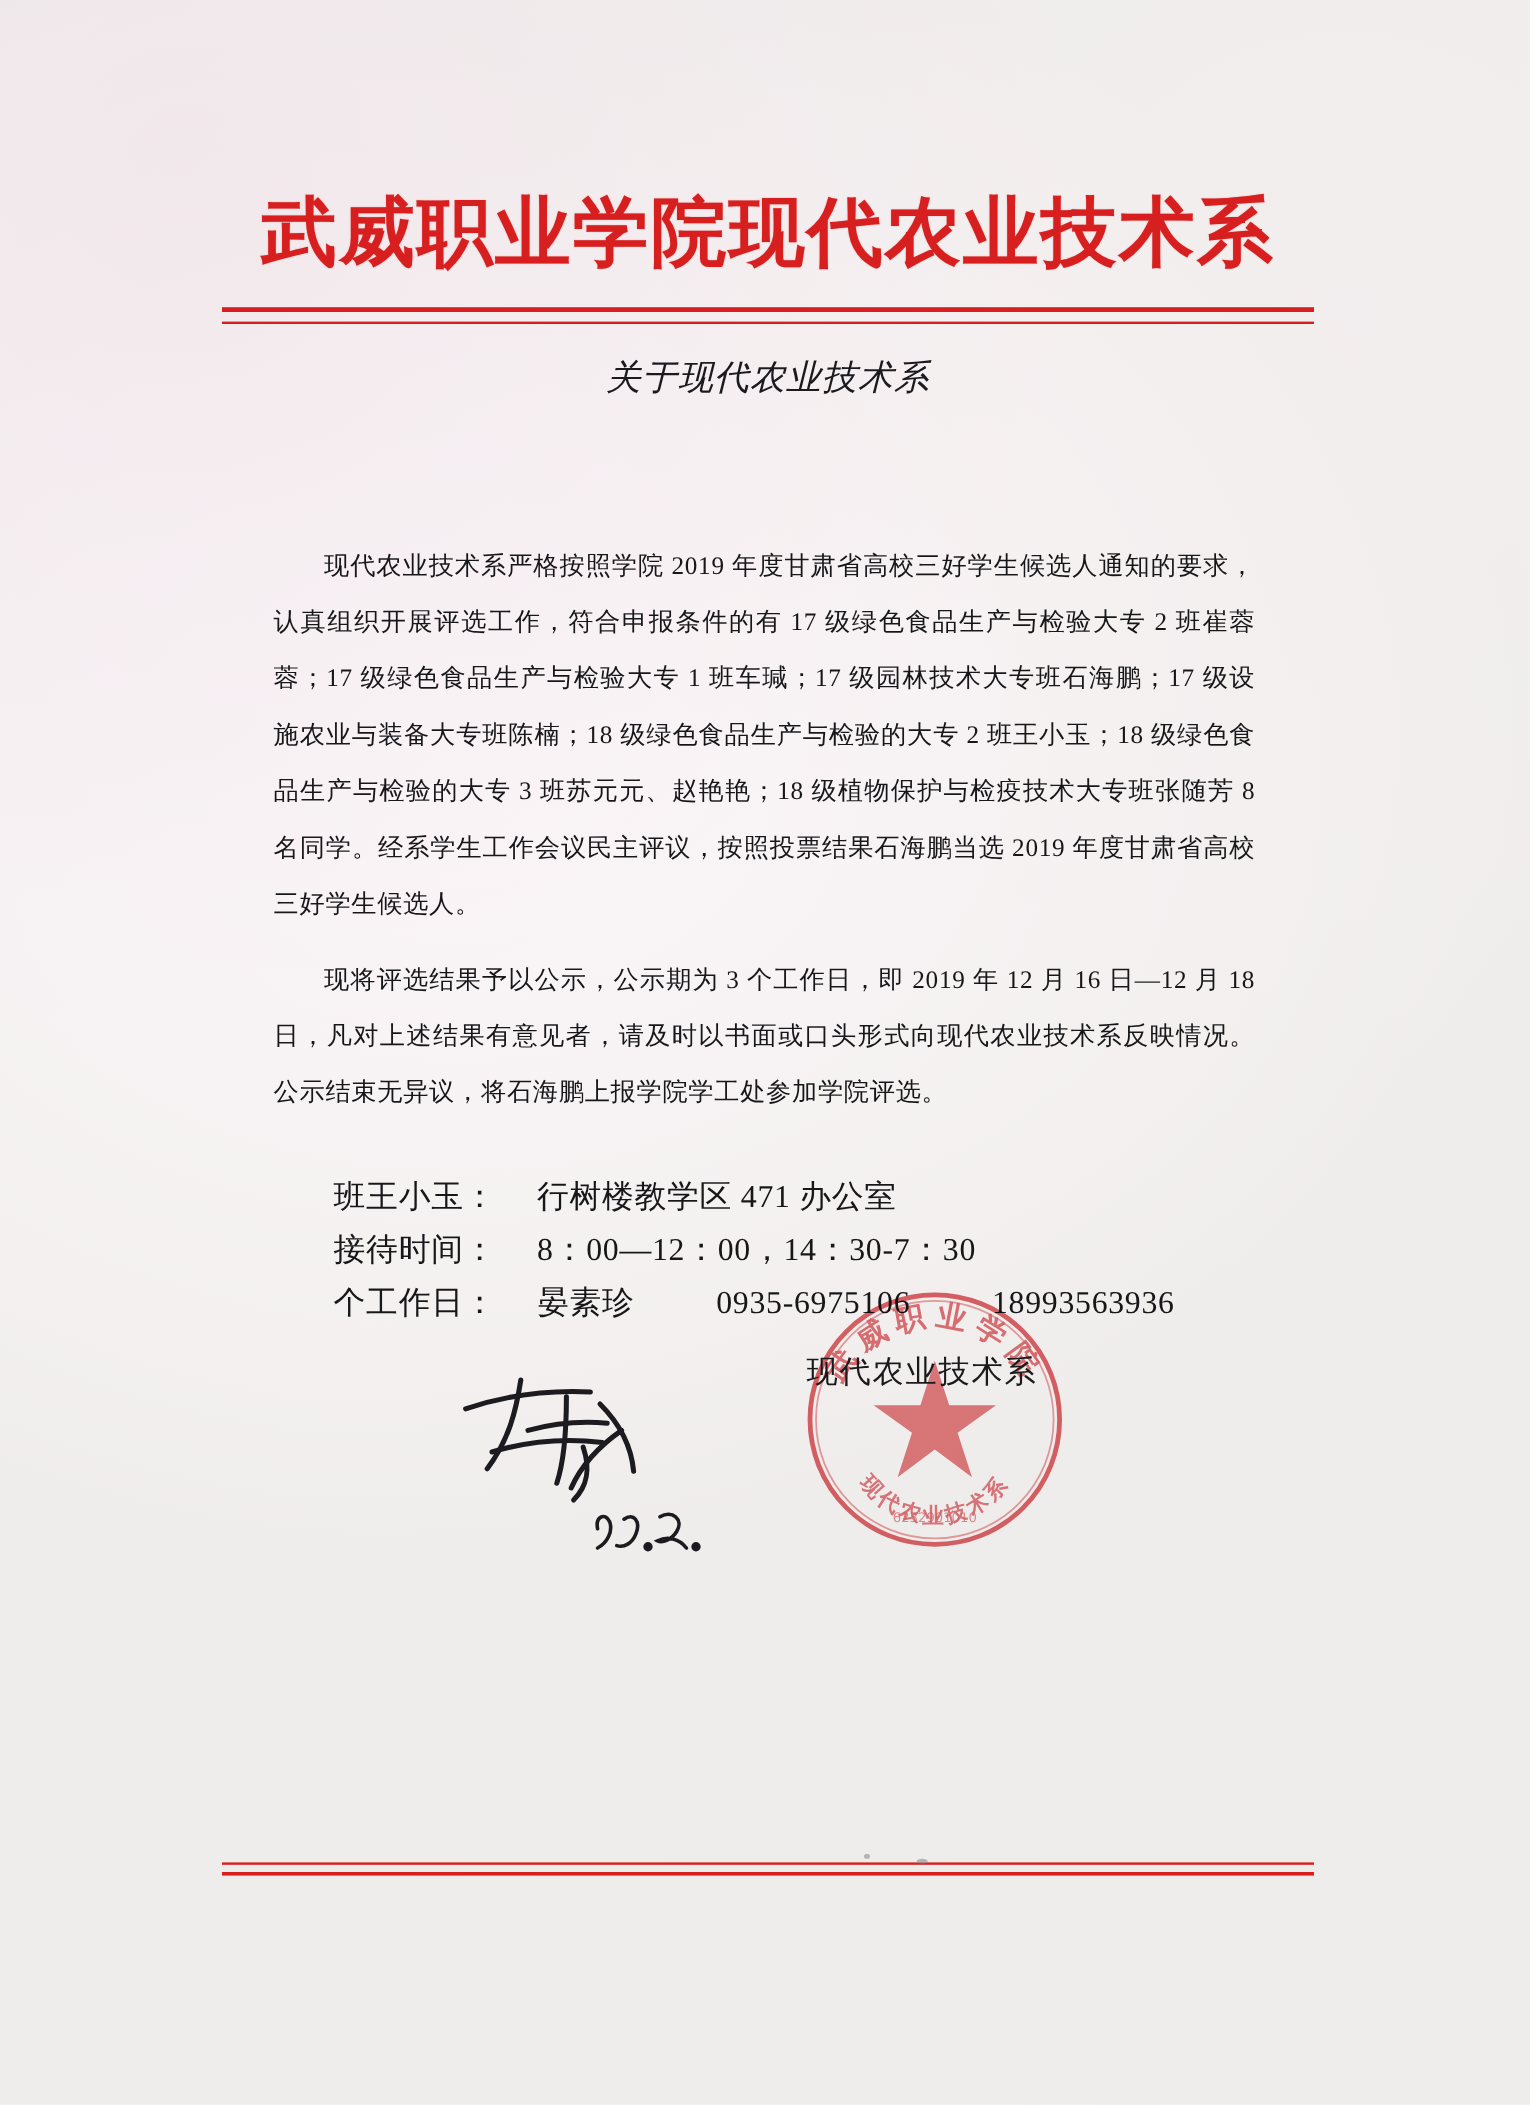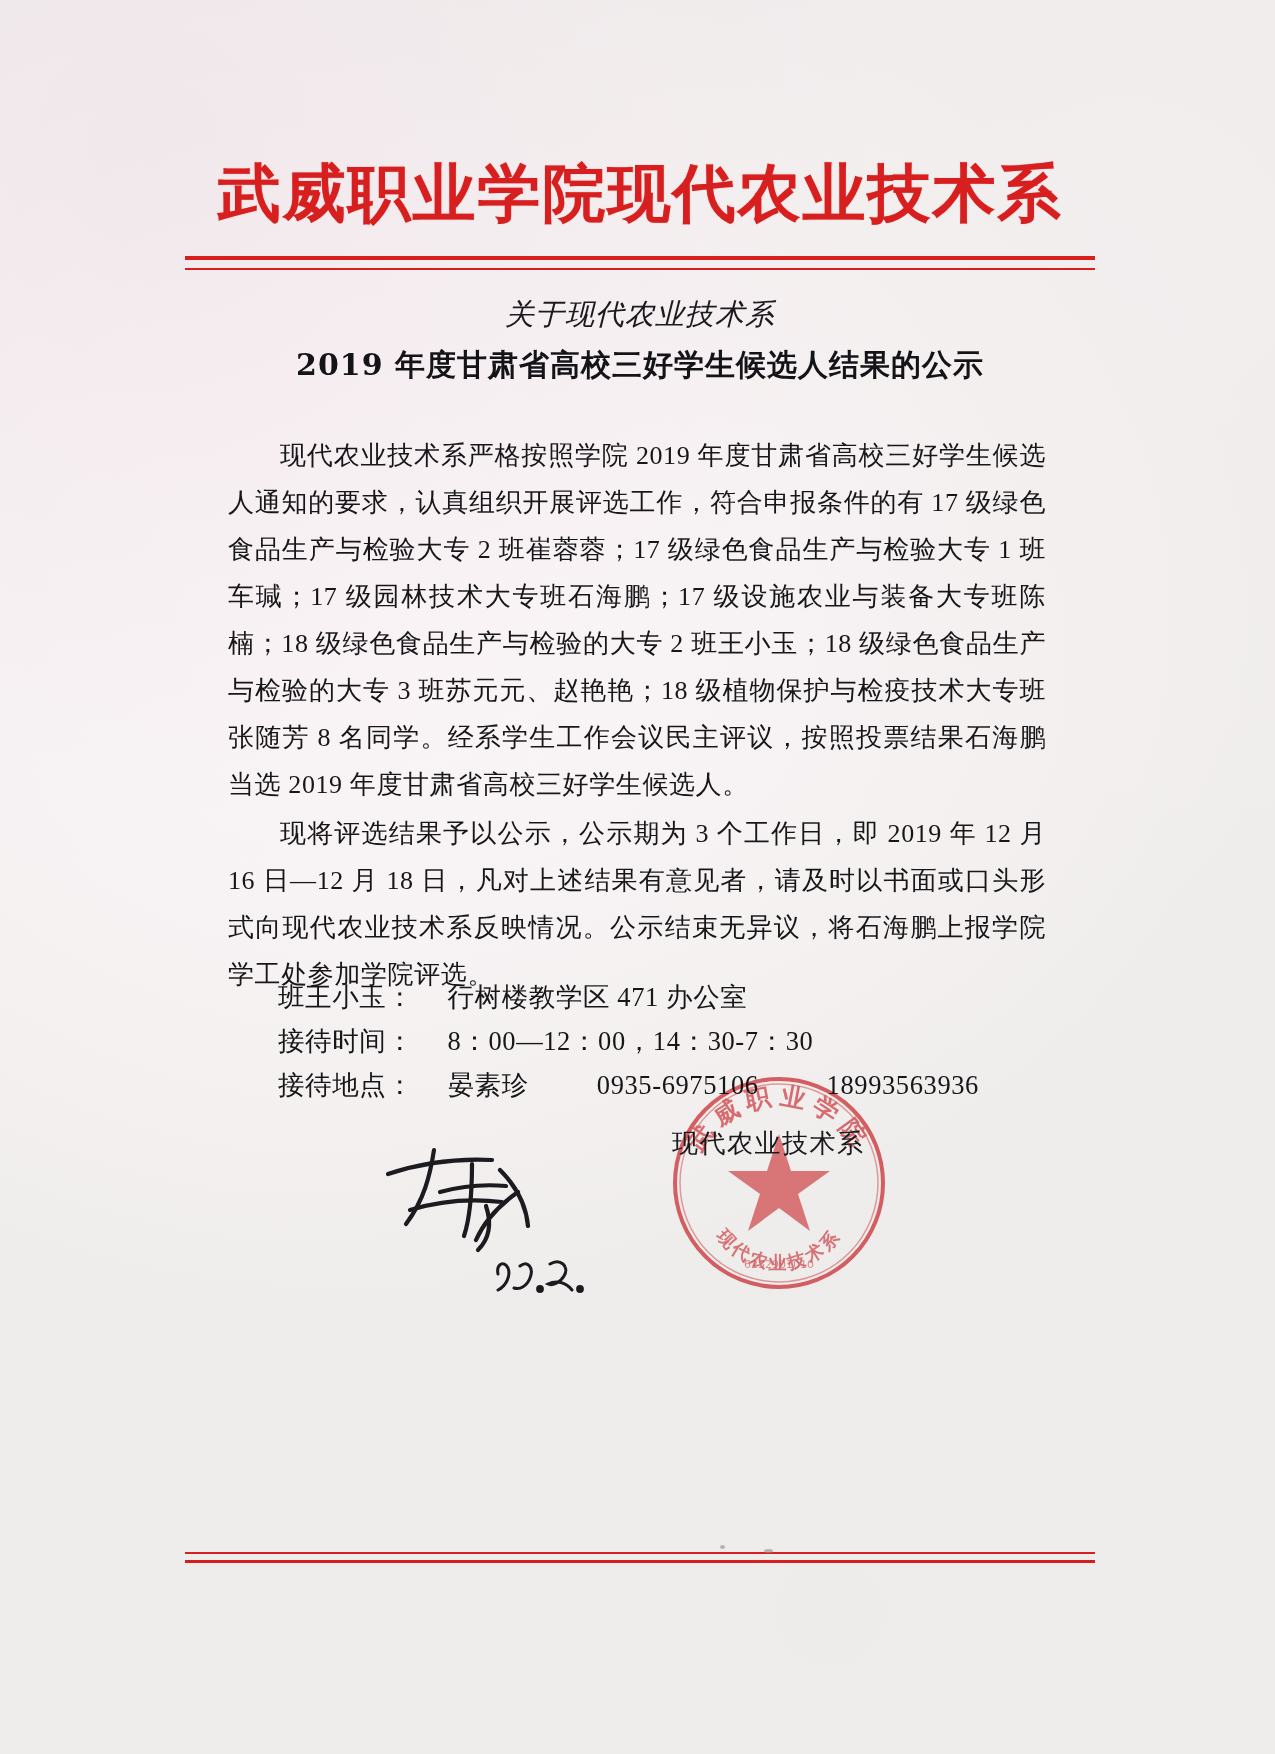--- a/index.html
+++ b/index.html
@@ -97,26 +97,26 @@
   }
 
   
   .body-block {
     position: absolute;
     left: 228px;
     top: 432px;
     width: 818px;
   }
   .para {
-    font-size: 26px;
+    font-size: 21px;
     line-height: 47px;
     text-align: justify;
     text-justify: inter-ideograph;
     text-indent: 2em;
-    margin: 0 0 2px 0;
+    margin: 16px 0 2px 0;
     letter-spacing: 0.6px;
     color: #17171a;
   }
   .contact-block {
     position: absolute;
     left: 278px;
     top: 975px;
     width: 780px;
   }
   .contact-line {
@@ -207,36 +207,35 @@
 <div class="page">
   <div class="sheet">
 
     <div class="masthead">
       <div class="masthead-title">武威职业学院现代农业技术系</div>
     </div>
     <div class="rule-thick" style="top: 256px;"></div>
     <div class="rule-thin" style="top: 268px;"></div>
 
     <div class="doc-title-1">关于现代农业技术系</div>
-    <div class="doc-title-2">2019 年度甘肃省高校三好学生候选人结果的公示</div>
 
     <div class="body-block">
       <p class="para">现代农业技术系严格按照学院 2019 年度甘肃省高校三好学生候选人通知的要求，认真组织开展评选工作，符合申报条件的有 17 级绿色食品生产与检验大专 2 班崔蓉蓉；17 级绿色食品生产与检验大专 1 班车瑊；17 级园林技术大专班石海鹏；17 级设施农业与装备大专班陈楠；18 级绿色食品生产与检验的大专 2 班王小玉；18 级绿色食品生产与检验的大专 3 班苏元元、赵艳艳；18 级植物保护与检疫技术大专班张随芳 8 名同学。经系学生工作会议民主评议，按照投票结果石海鹏当选 2019 年度甘肃省高校三好学生候选人。</p>
       <p class="para">现将评选结果予以公示，公示期为 3 个工作日，即 2019 年 12 月 16 日—12 月 18 日，凡对上述结果有意见者，请及时以书面或口头形式向现代农业技术系反映情况。公示结束无异议，将石海鹏上报学院学工处参加学院评选。</p>
     </div>
 
     <div class="contact-block">
       <div class="contact-line">
         <span>班王小玉：</span><span class="gap"></span><span>行树楼教学区 471 办公室</span>
       </div>
       <div class="contact-line">
         <span>接待时间：</span><span class="gap"></span><span>8：00—12：00，14：30-7：30</span>
       </div>
       <div class="contact-line">
-        <span>接待地点：</span><span class="gap"></span><span>晏素珍</span><span class="gap"></span><span class="gap"></span><span>0935-6975106</span><span class="gap"></span><span class="gap"></span><span>18993563936</span>
+        <span>个工作日：</span><span class="gap"></span><span>晏素珍</span><span class="gap"></span><span class="gap"></span><span>0935-6975106</span><span class="gap"></span><span class="gap"></span><span>18993563936</span>
       </div>
     </div>
 
     <svg class="seal" viewBox="0 0 222 222">
       <g fill="none" stroke="#d8393f" stroke-width="4">
         <circle cx="111" cy="111" r="104"></circle>
         <circle cx="111" cy="111" r="99" stroke-width="1.5" opacity=".6"></circle>
       </g>
 
       <path d="M111 62 L123 99 L162 99 L130 122 L142 159 L111 136 L80 159 L92 122 L60 99 L99 99 Z" fill="#d8393f" opacity=".85"></path>

